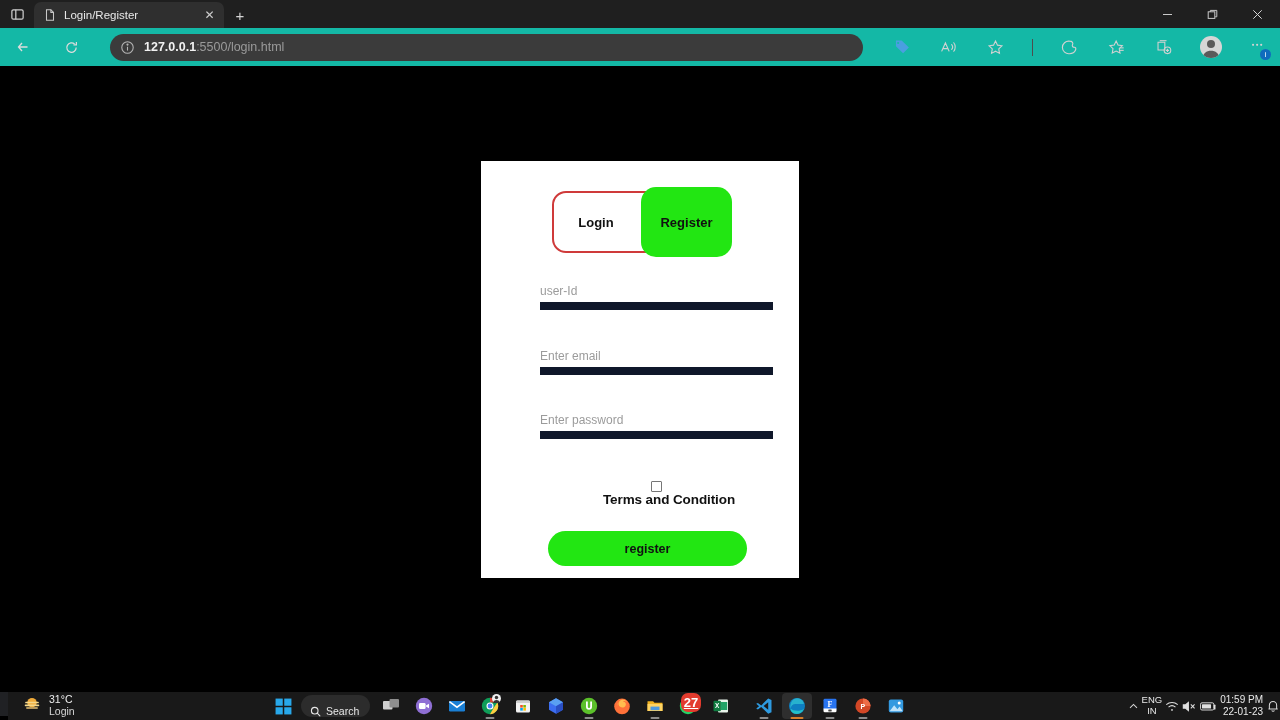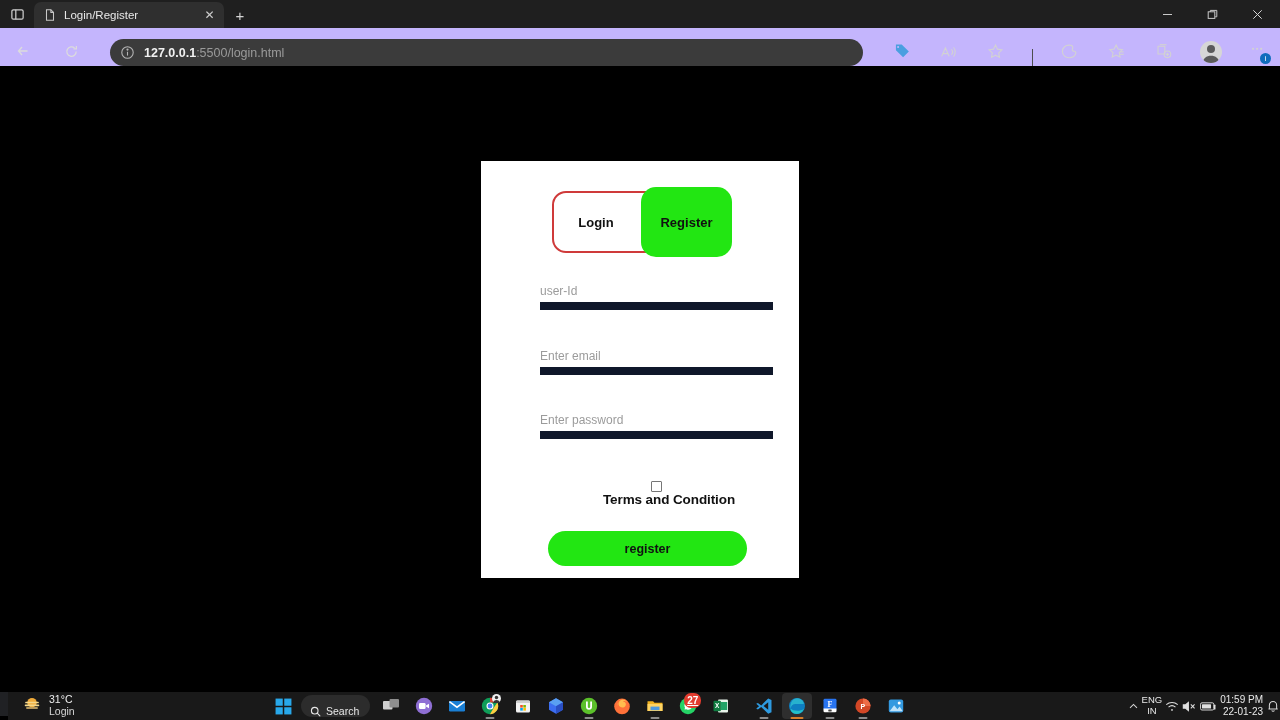--- a/index.html
+++ b/index.html
@@ -33,21 +33,21 @@
   .tab-close { width:17px; height:17px; display:flex; align-items:center; justify-content:center;
     color:#cfcfcf; font-size:12px; flex:none; }
   .newtab { width:26px; height:26px; display:flex; align-items:center; justify-content:center;
     color:#d4d4d4; font-size:15px; margin-left:3px; }
   .win-controls { margin-left:auto; display:flex; height:28px; }
   .win-btn { width:45px; height:28px; display:flex; align-items:center; justify-content:center; color:#c9c9c9; }
 
   
   .navbar {
     position:absolute; left:0; top:28px; width:1280px; height:38px;
-    background:#c4b5fd; display:flex; align-items:flex-end; padding:0 8px; gap:18px;
+    background:#14b8a6; display:flex; align-items:center; padding:0 8px; gap:18px;
   }
   .nav-ico {
     width:30px; height:30px; border-radius:4px; display:flex; align-items:center; justify-content:center;
     color:#d8d8d8; flex:none;
   }
   .omnibox {
     flex:1; height:27px; background:#3b3b3b; border-radius:14px; margin:0 6px;
     display:flex; align-items:center; padding:0 10px; gap:9px; min-width:0;
   }
   .omni-info { width:15px; height:15px; flex:none; }
@@ -144,21 +144,21 @@
   }
   .tb-app.active { background:#2e2e2e; }
   .tb-ico { width:18px; height:18px; position:relative; }
   .run-dot {
     position:absolute; bottom:0px; left:50%; transform:translateX(-50%);
     width:9px; height:2.5px; border-radius:2px; background:#8a8a8a;
   }
   .run-dot.act { width:13px; background:#d77e2a; }
   .badge-27 {
     position:absolute; right:-4px; top:-4px; background:#e23b2e; color:#fff;
-    font-size:10px; font-weight:700; border-radius:7px; padding:0.5px 3px; line-height:1.35;text-decoration:underline;
+    font-size:13px; font-weight:700; border-radius:7px; padding:0.5px 3px; line-height:1.35;text-decoration:underline;
   }
   .tray { margin-left:auto; display:flex; align-items:center; gap:3px; padding-right:8px; }
   .tray-lang { color:#e8e8e8; font-size:9.5px; text-align:center; line-height:1.15; }
   .tray-clock { color:#e8e8e8; font-size:10px; text-align:right; line-height:1.2; }
   .tray-ico { display:flex; align-items:center; justify-content:center; }
 </style>
 </head>
 <body>
 
 <div class="browser">

